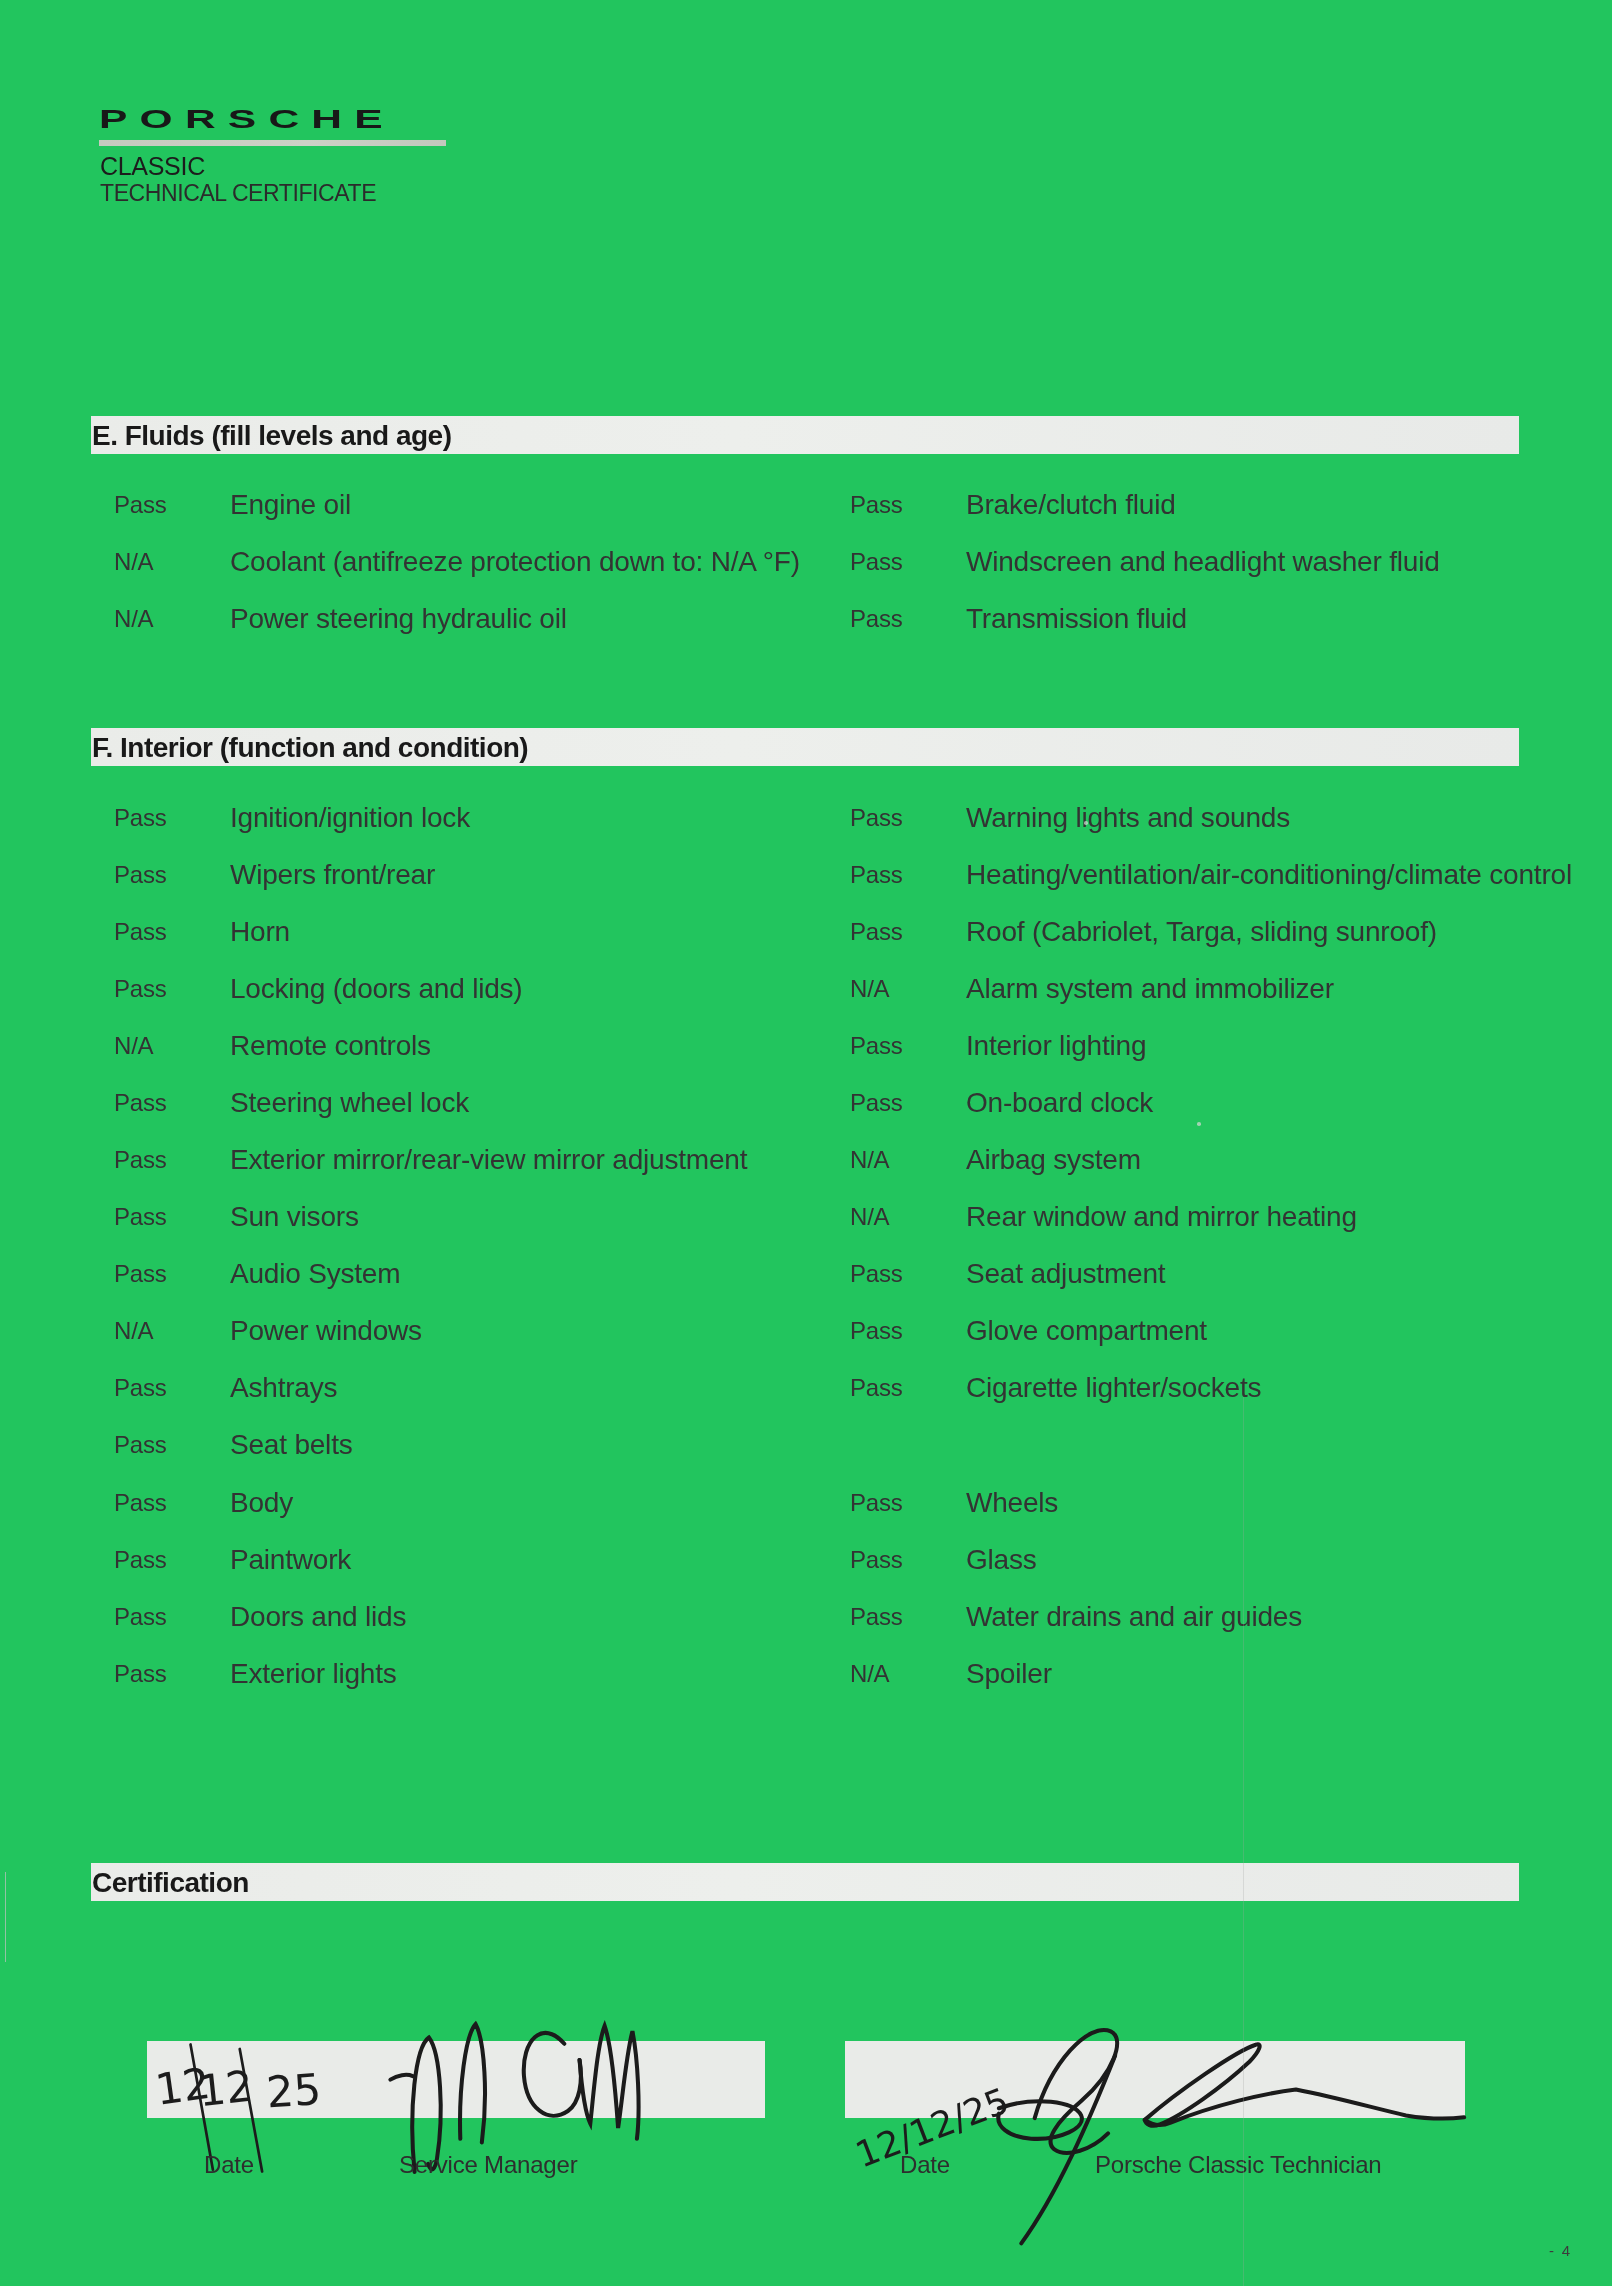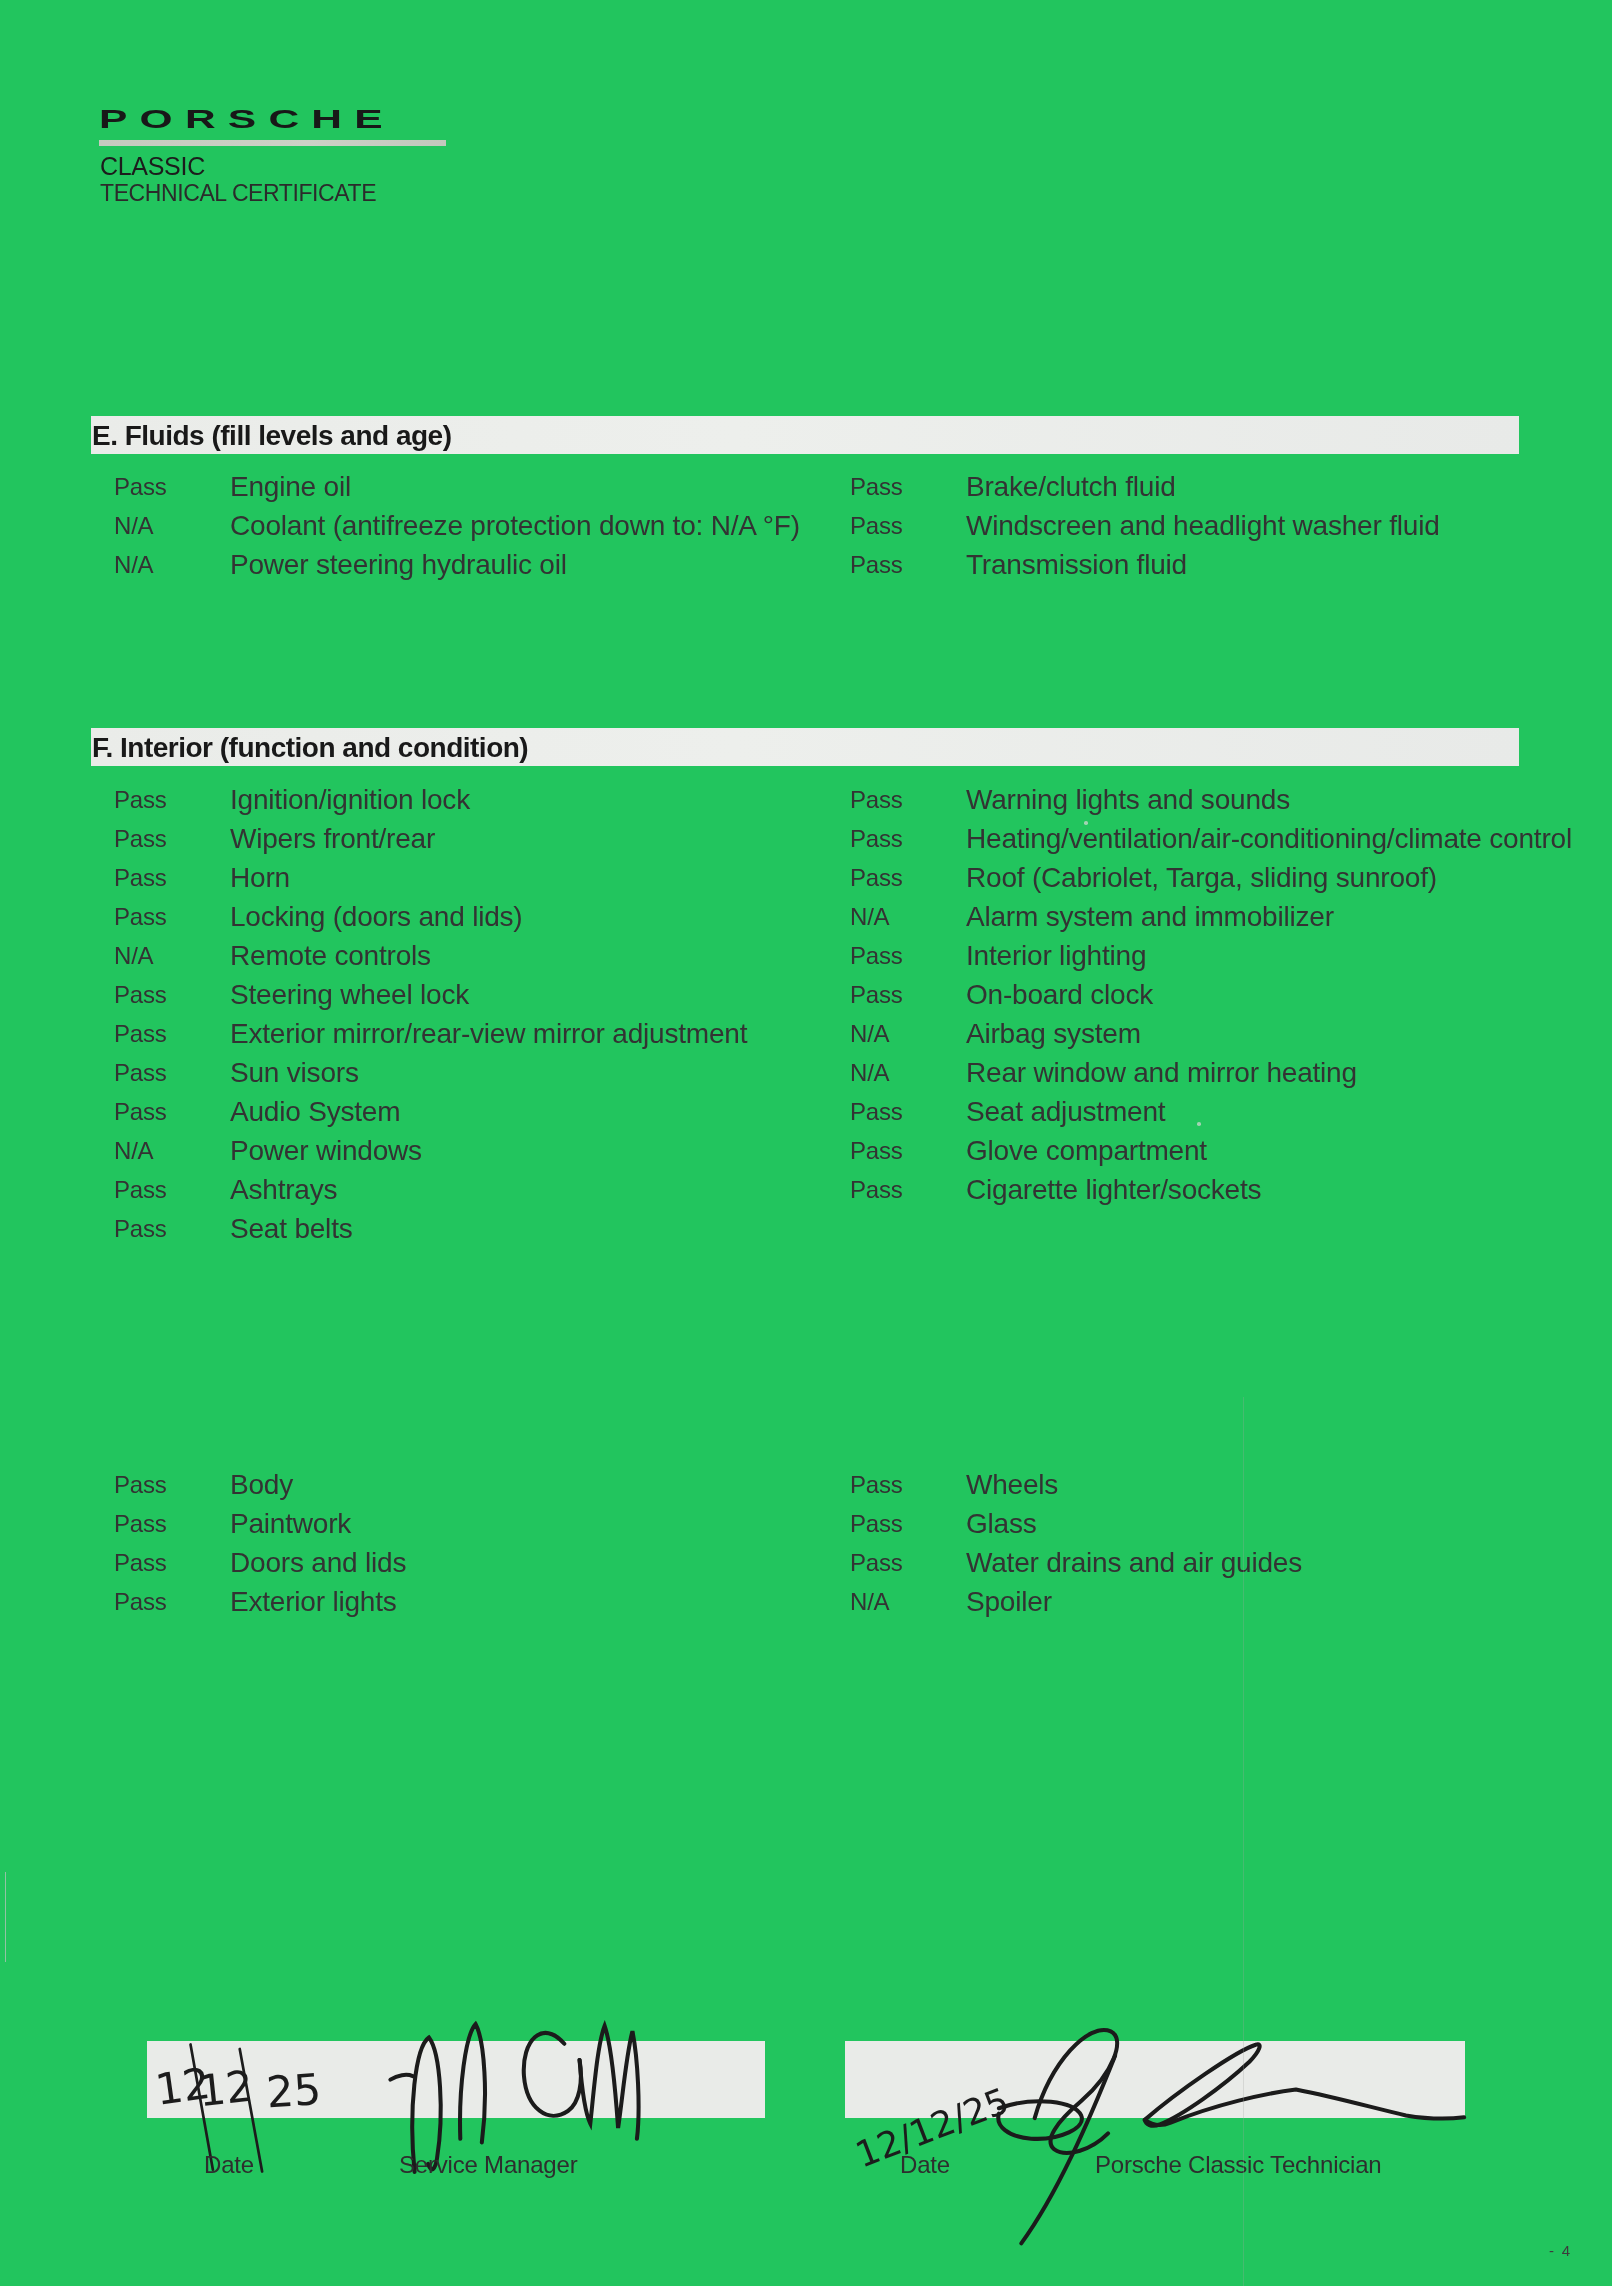--- a/index.html
+++ b/index.html
@@ -35,21 +35,21 @@
   .bar .bar-title{
     display:block;line-height:39px;padding-left:1px;
     font-size:28px;font-weight:700;color:#191919;letter-spacing:-0.5px;
   }
   .bar-e{top:416px}.bar-f{top:728px}.bar-g{top:1415px}.bar-cert{top:1863px}
   
   .col{position:absolute;}
   .col-l{left:114px;width:716px;}
   .col-r{left:850px;width:716px;}
   .col-e{top:467px}.col-f{top:780px}.col-g{top:1465px}
-  .row{height:39px;display:flex;align-items:center;}
+  .row{height:39px;display:flex;align-items:center;margin-top:18px;}
   .col-g .row{height:39px;}
   .st{display:inline-block;width:116px;font-size:24px;color:#333;letter-spacing:-0.2px;flex:0 0 116px;}
   .col-r .st{width:116px;flex-basis:116px;}
   .lb{font-size:28px;color:#333;letter-spacing:-0.2px;white-space:nowrap;}
   
   .band{position:absolute;top:2041px;height:77px;background:#e9ebe8;}
   .band-l{left:147px;width:618px;}
   .band-r{left:845px;width:620px;}
   .sig-label{position:absolute;top:2151px;font-size:24px;color:#2e2e2e;letter-spacing:-0.2px;white-space:nowrap;}
   .lbl-date-l{left:204px}.lbl-mgr{left:399px}.lbl-date-r{left:900px}.lbl-tech{left:1095px}
@@ -234,20 +234,23 @@
     <div class="row">
         <span class="st">Pass</span>
         <span class="lb">Water drains and air guides</span>
       </div>
     <div class="row">
         <span class="st">N/A</span>
         <span class="lb">Spoiler</span>
       </div>
   </div>
 
+  <div class="bar bar-cert">
+    <span class="bar-title">Certification</span>
+  </div>
 
   <div class="band band-l"></div>
   <div class="band band-r"></div>
 
   <svg class="sig-svg" style="left:152px;top:2040px" width="188" height="136" viewBox="0 0 210 152" aria-label="12|12|25">
     <g fill="#1c1c1c" font-family="DejaVu Sans, sans-serif" font-size="48">
       <text x="4" y="70" transform="rotate(-8 24 55)">12</text>
       <text x="52" y="72" transform="rotate(-6 72 57)">12</text>
       <text x="128" y="74" transform="rotate(-4 150 58)">25</text>
     </g>

